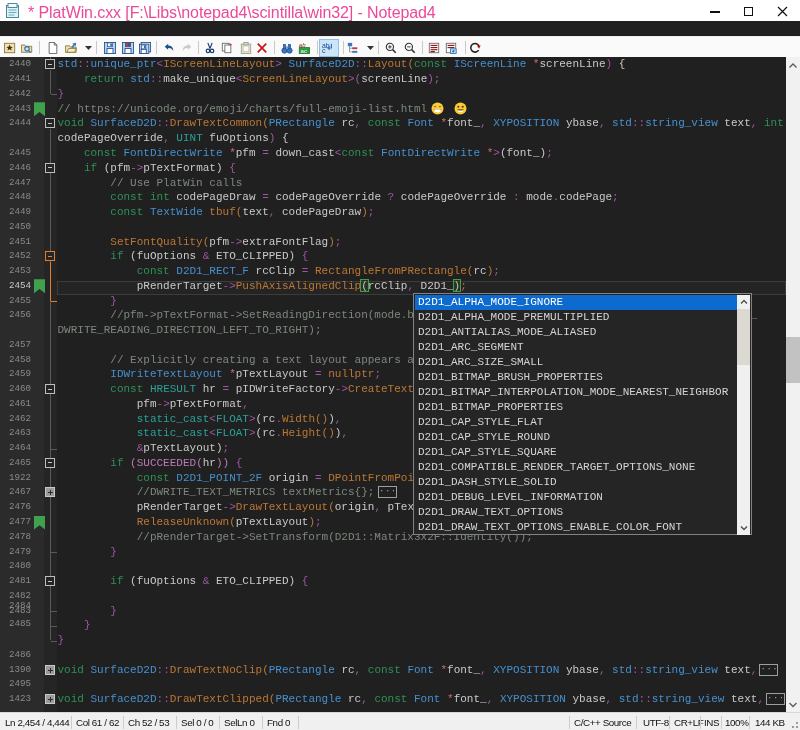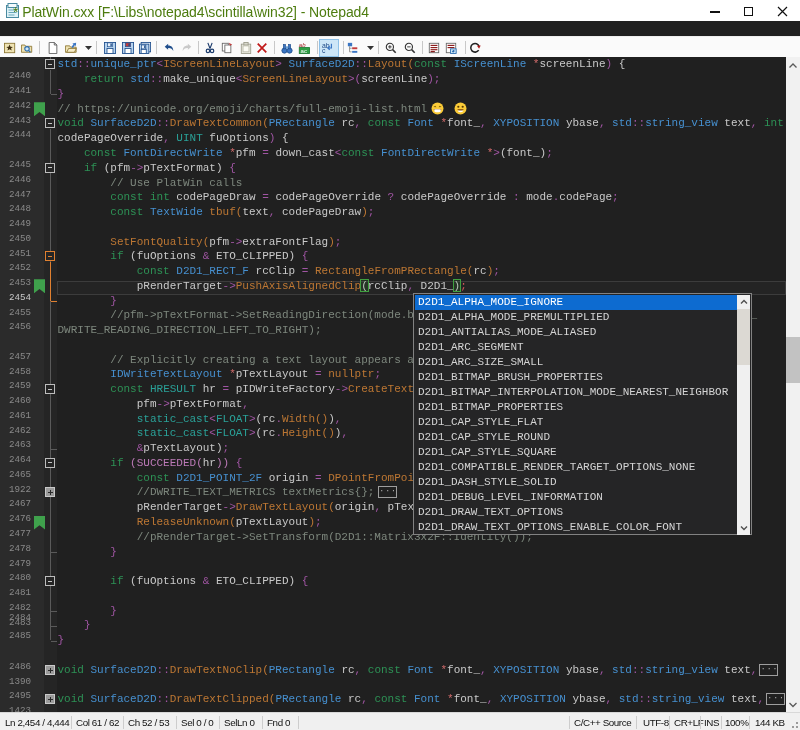--- a/index.html
+++ b/index.html
@@ -1,27 +1,27 @@
 <!DOCTYPE html>
 <html><head><meta charset="utf-8"><style>
 
 *{margin:0;padding:0;box-sizing:border-box}
 html,body{width:800px;height:730px;overflow:hidden;background:#202020;font-family:"Liberation Sans", sans-serif;}
 #win{position:relative;width:800px;height:730px;overflow:hidden;}
 #titlebar{position:absolute;left:0;top:0;width:800px;height:21px;background:#ffffff;}
-#titletext{position:absolute;left:13px;top:4px;font-size:14px;color:#4d7c0f;white-space:pre;letter-spacing:-0.1px;}
+#titletext{position:absolute;left:28px;top:4px;font-size:16px;color:#ec4899;white-space:pre;letter-spacing:-0.1px;}
 #menubar{position:absolute;left:0;top:21px;width:800px;height:15px;background:#ffffff;}
 .mi{position:absolute;top:2px;font-size:10px;letter-spacing:-0.3px;color:#111;}
 #toolbar{position:absolute;left:0;top:36px;width:800px;height:21px;background:#fafafa;border-top:1px solid #eeeeee;}
 .tsep{position:absolute;top:4px;width:1px;height:13px;background:#c8c8c8;}
 .ticon{position:absolute;top:4px;}
 #editor{position:absolute;left:0;top:57px;width:800px;height:655px;background:#202020;overflow:hidden;}
 #gutter{position:absolute;left:0;top:0;width:44px;height:655px;background:#2b2b2b;}
 #foldmargin{position:absolute;left:44px;top:0;width:13px;height:655px;background:#252525;}
-.ln{position:absolute;left:0;width:31px;text-align:right;font-family:"Liberation Mono", monospace;font-size:9.2px;color:#8a8a8a;line-height:14.76px;white-space:pre;margin-top:12px;}
+.ln{position:absolute;left:0;width:31px;text-align:right;font-family:"Liberation Mono", monospace;font-size:9.2px;color:#8a8a8a;line-height:14.76px;white-space:pre;}
 .crow{position:absolute;left:57.5px;font-family:"Liberation Mono", monospace;font-size:11px;line-height:14.76px;white-space:pre;}
 .fold-open{position:absolute;left:45px;width:10px;height:10px;border:1px solid #bdbdbd;background:#252525;}
 .fold-open::after{content:"";position:absolute;left:2px;top:3.5px;width:4px;height:1px;background:#c5c5c5;}
 .fold-or{border-color:#e08030;}
 .fold-or::after{background:#e08030;}
 .fold-closed{position:absolute;left:45px;width:10px;height:10px;background:#9a9a9a;border:1px solid #c9c9c9;}
 .fold-closed::after{content:"";position:absolute;left:2px;top:4px;width:5px;height:1px;background:#2a2a2a;}
 .fold-closed::before{content:"";position:absolute;left:4px;top:2px;width:1px;height:5px;background:#2a2a2a;}
 .vline{position:absolute;width:1px;background:#5a5a5a;left:50px;}
 .tick{position:absolute;left:51px;width:6px;height:1px;background:#5a5a5a;}

